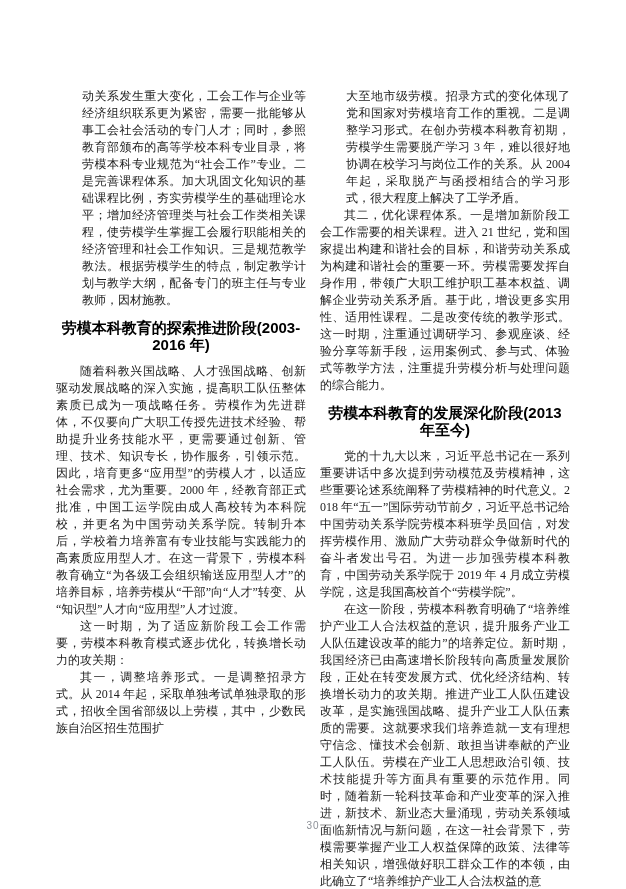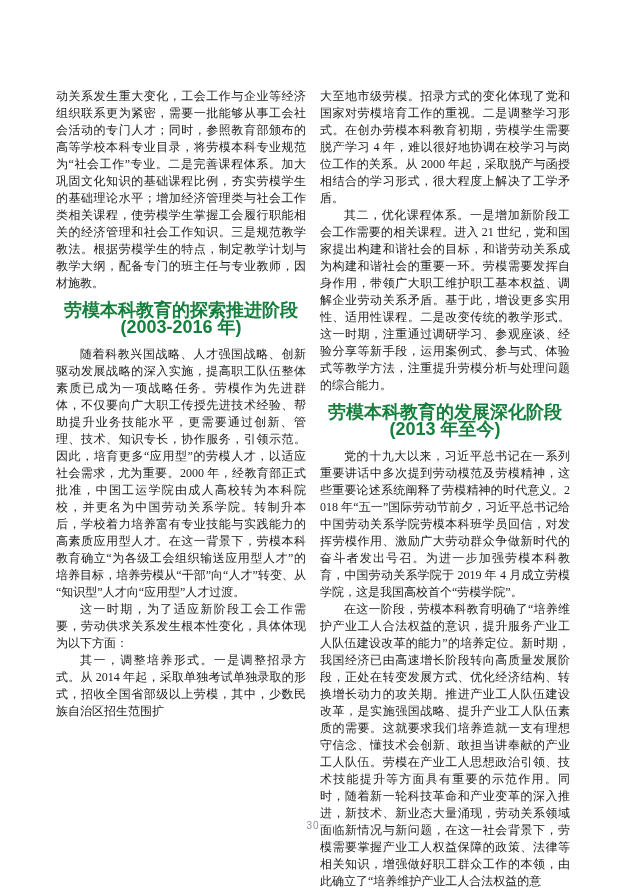--- a/index.html
+++ b/index.html
@@ -31,29 +31,30 @@
     margin: 0;
     font-size: 12px;
     line-height: 17px;
     text-align: justify;
     text-justify: inter-ideograph;
     text-indent: 2em;
     word-break: break-all;
   }
   .para.no-indent {
     text-indent: 0;
+    margin-left: 26px;
   }
   .heading {
     margin: 10px 0 10px 0;
     font-family: "Liberation Sans", "DejaVu Sans", sans-serif;
     font-weight: bold;
-    font-size: 18px;
+    font-size: 15px;
     line-height: 17px;
     text-align: center;
-    color: #15803d;
+    color: #000000;
   }
   .page-number {
     position: absolute;
     left: 0;
     right: 0;
     bottom: 58px;
     text-align: center;
     font-family: "Liberation Sans", "DejaVu Sans", sans-serif;
     font-size: 10px;
     color: #8b8f96;
@@ -64,26 +65,26 @@
 <body>
 
 <div class="page">
 
   <div class="columns">
 
     <div class="column">
       <p class="para no-indent">动关系发生重大变化，工会工作与企业等经济组织联系更为紧密，需要一批能够从事工会社会活动的专门人才；同时，参照教育部颁布的高等学校本科专业目录，将劳模本科专业规范为“社会工作”专业。二是完善课程体系。加大巩固文化知识的基础课程比例，夯实劳模学生的基础理论水平；增加经济管理类与社会工作类相关课程，使劳模学生掌握工会履行职能相关的经济管理和社会工作知识。三是规范教学教法。根据劳模学生的特点，制定教学计划与教学大纲，配备专门的班主任与专业教师，因材施教。</p>
       <h3 class="heading">劳模本科教育的探索推进阶段(2003-2016 年)</h3>
       <p class="para">随着科教兴国战略、人才强国战略、创新驱动发展战略的深入实施，提高职工队伍整体素质已成为一项战略任务。劳模作为先进群体，不仅要向广大职工传授先进技术经验、帮助提升业务技能水平，更需要通过创新、管理、技术、知识专长，协作服务，引领示范。因此，培育更多“应用型”的劳模人才，以适应社会需求，尤为重要。2000 年，经教育部正式批准，中国工运学院由成人高校转为本科院校，并更名为中国劳动关系学院。转制升本后，学校着力培养富有专业技能与实践能力的高素质应用型人才。在这一背景下，劳模本科教育确立“为各级工会组织输送应用型人才”的培养目标，培养劳模从“干部”向“人才”转变、从“知识型”人才向“应用型”人才过渡。</p>
-      <p class="para">这一时期，为了适应新阶段工会工作需要，劳动供求关系发生根本性变化，具体体现为以下方面：</p>
+      <p class="para">这一时期，为了适应新阶段工会工作需要，劳模本科教育模式逐步优化，转换增长动力的攻关期：</p>
       <p class="para">其一，调整培养形式。一是调整招录方式。从 2014 年起，采取单独考试单独录取的形式，招收全国省部级以上劳模，其中，少数民族自治区招生范围扩</p>
     </div>
 
     <div class="column">
-      <p class="para no-indent">大至地市级劳模。招录方式的变化体现了党和国家对劳模培育工作的重视。二是调整学习形式。在创办劳模本科教育初期，劳模学生需要脱产学习 4 年，难以很好地协调在校学习与岗位工作的关系。从 2000 年起，采取脱产与函授相结合的学习形式，很大程度上解决了工学矛盾。</p>
+      <p class="para no-indent">大至地市级劳模。招录方式的变化体现了党和国家对劳模培育工作的重视。二是调整学习形式。在创办劳模本科教育初期，劳模学生需要脱产学习 3 年，难以很好地协调在校学习与岗位工作的关系。从 2004 年起，采取脱产与函授相结合的学习形式，很大程度上解决了工学矛盾。</p>
       <p class="para">其二，优化课程体系。一是增加新阶段工会工作需要的相关课程。进入 21 世纪，党和国家提出构建和谐社会的目标，和谐劳动关系成为构建和谐社会的重要一环。劳模需要发挥自身作用，带领广大职工维护职工基本权益、调解企业劳动关系矛盾。基于此，增设更多实用性、适用性课程。二是改变传统的教学形式。这一时期，注重通过调研学习、参观座谈、经验分享等新手段，运用案例式、参与式、体验式等教学方法，注重提升劳模分析与处理问题的综合能力。</p>
       <h3 class="heading">劳模本科教育的发展深化阶段(2013 年至今)</h3>
       <p class="para">党的十九大以来，习近平总书记在一系列重要讲话中多次提到劳动模范及劳模精神，这些重要论述系统阐释了劳模精神的时代意义。2018 年“五一”国际劳动节前夕，习近平总书记给中国劳动关系学院劳模本科班学员回信，对发挥劳模作用、激励广大劳动群众争做新时代的奋斗者发出号召。为进一步加强劳模本科教育，中国劳动关系学院于 2019 年 4 月成立劳模学院，这是我国高校首个“劳模学院”。</p>
       <p class="para">在这一阶段，劳模本科教育明确了“培养维护产业工人合法权益的意识，提升服务产业工人队伍建设改革的能力”的培养定位。新时期，我国经济已由高速增长阶段转向高质量发展阶段，正处在转变发展方式、优化经济结构、转换增长动力的攻关期。推进产业工人队伍建设改革，是实施强国战略、提升产业工人队伍素质的需要。这就要求我们培养造就一支有理想守信念、懂技术会创新、敢担当讲奉献的产业工人队伍。劳模在产业工人思想政治引领、技术技能提升等方面具有重要的示范作用。同时，随着新一轮科技革命和产业变革的深入推进，新技术、新业态大量涌现，劳动关系领域面临新情况与新问题，在这一社会背景下，劳模需要掌握产业工人权益保障的政策、法律等相关知识，增强做好职工群众工作的本领，由此确立了“培养维护产业工人合法权益的意</p>
     </div>
 
   </div>
 
   <div class="page-number">30</div>
 

